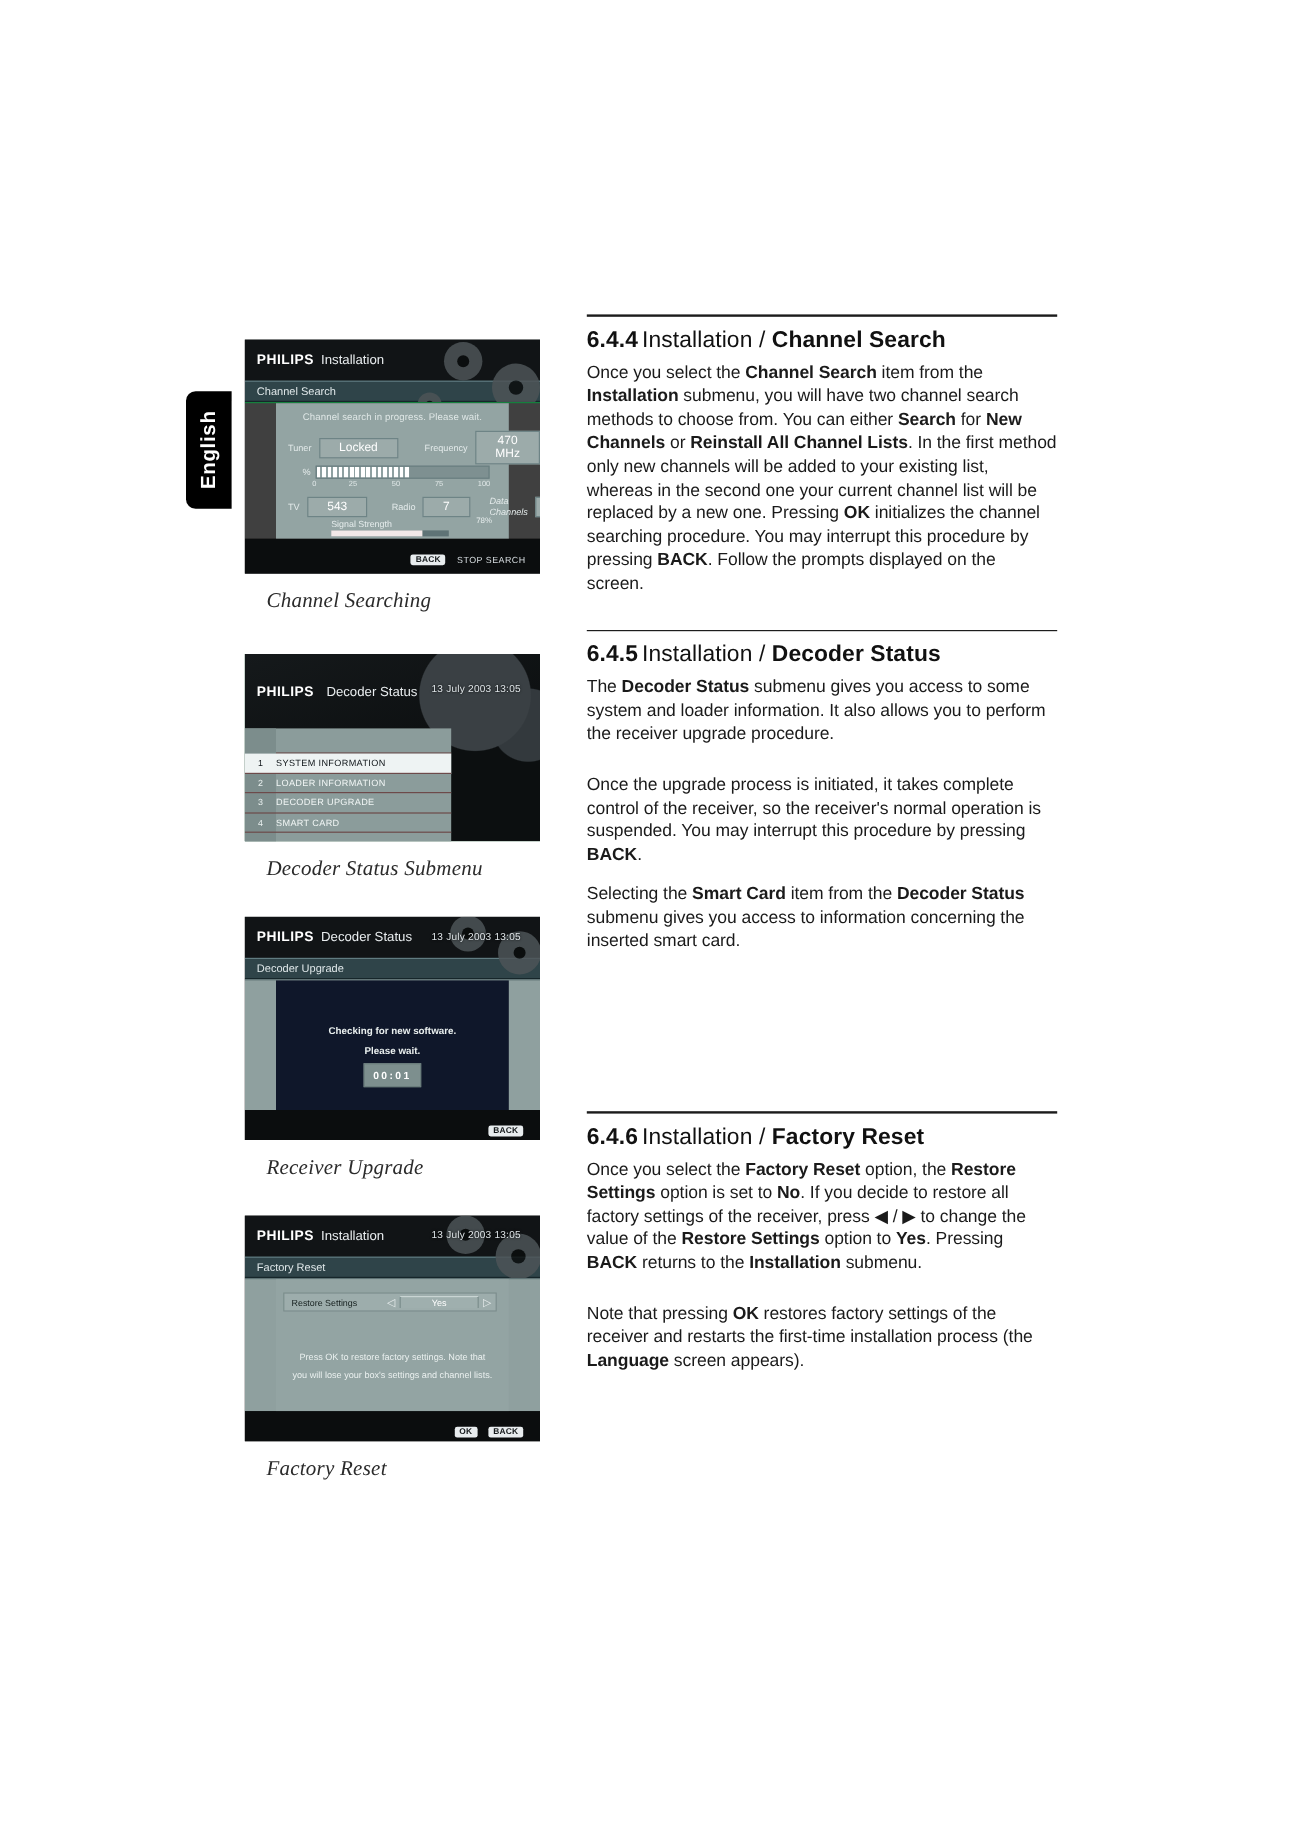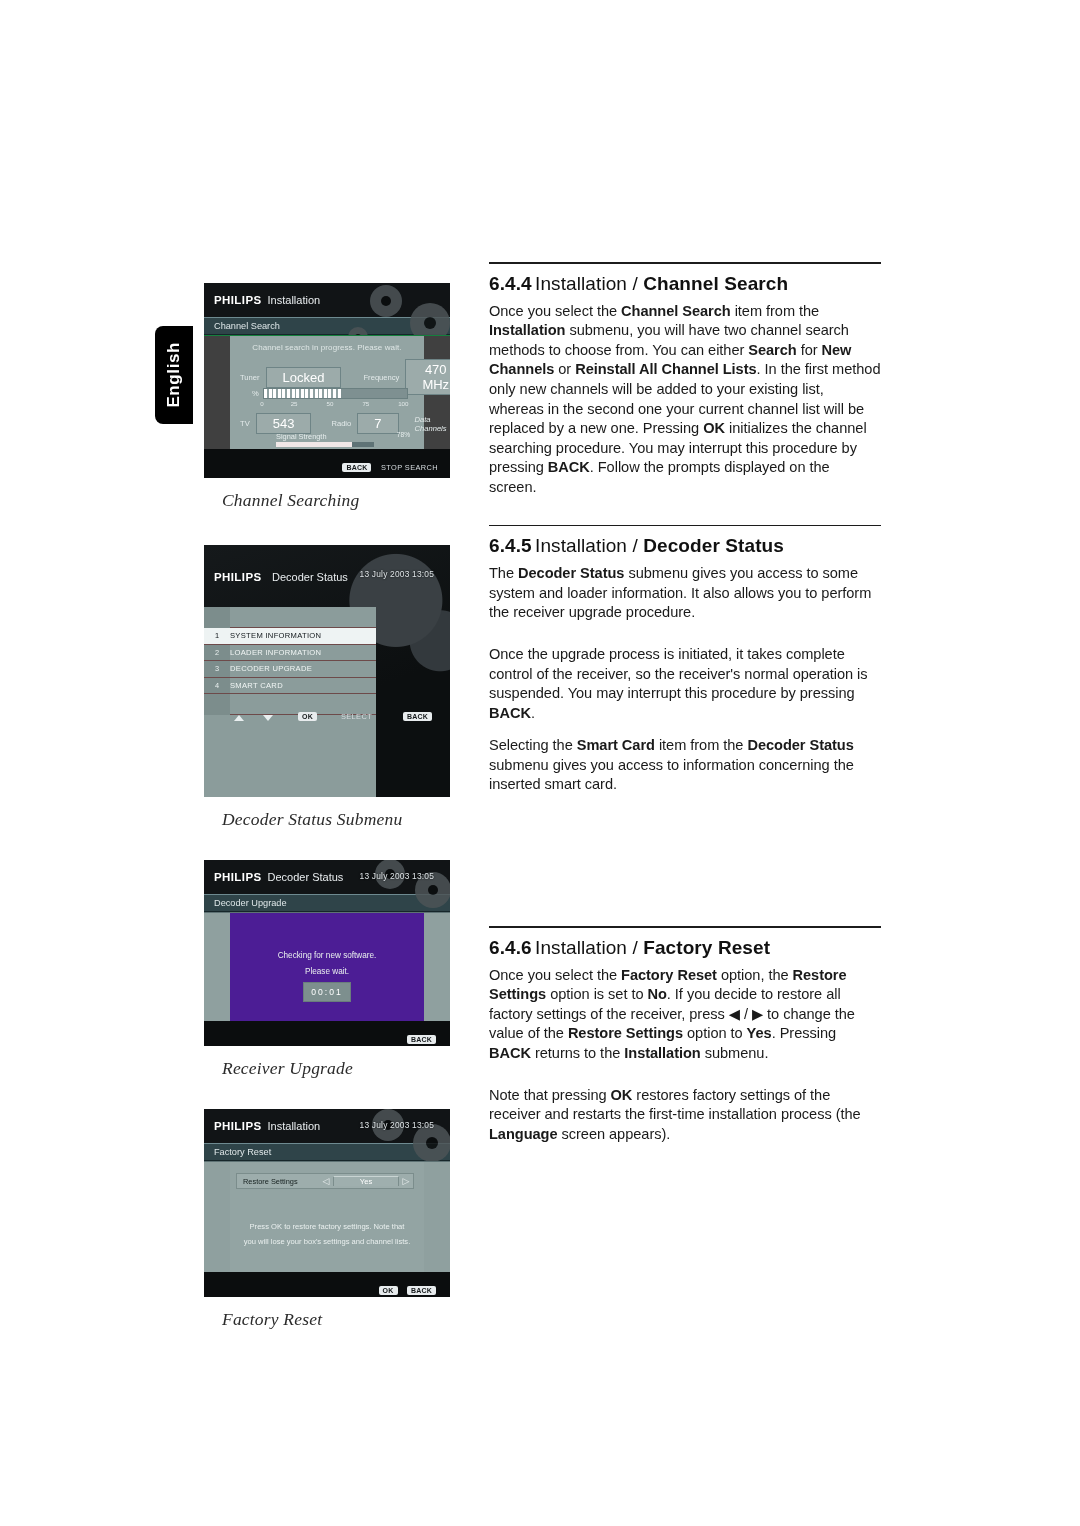--- a/index.html
+++ b/index.html
@@ -105,21 +105,21 @@
     background:#93a4a3;
   }
   .cs-wait{
     text-align:center;color:#dfe7e6;font-size:8px;padding-top:7px;letter-spacing:.1px;
   }
   .cs-row{position:absolute;left:10px;right:10px;display:flex;align-items:center;}
   .cs-lab{color:#e3eaea;font-size:7.6px;}
   .cs-val{
     background:#8498984d;border:1px solid #6e8486;
     background:#9cabaa;
-    color:#ffffff;font-size:13px;text-align:center;
+    color:#ffffff;font-size:10px;text-align:center;
     padding:2px 16px;margin-left:6px;
   }
   .pctbar-wrap{position:absolute;left:22px;right:16px;top:52px;}
   .pctbar{
     height:9px;background:#7e9091;border:1px solid #6a7f80;
     position:relative;overflow:hidden;
   }
   .pctbar .fill{
     height:100%;
     background:repeating-linear-gradient(90deg,#ffffff 0 3px,#8fa1a2 3px 4.6px);
@@ -127,21 +127,21 @@
   .pctticks{position:relative;height:10px;margin-top:1px;}
   .pctticks span{position:absolute;color:#e1e8e8;font-size:6.2px;transform:translateX(-50%);}
   .sig-wrap{position:absolute;left:46px;right:14px;top:96px;}
   .sig-row{margin-bottom:4px;position:relative;}
   .sig-lab{color:#e6eded;font-size:7.4px;display:block;margin-bottom:1px;}
   .sig-track{height:5px;background:#5f7376;width:calc(100% - 36px);position:relative;}
   .sig-fill{height:100%;background:#f2e8e8;}
   .sig-pct{position:absolute;right:0;top:-1px;color:#e6eded;font-size:6.6px;}
 
   
-  #shot-decoder-status{height:252px;background:#14532d;}
+  #shot-decoder-status{height:156px;background:#14532d;}
   .ds-bg{position:absolute;inset:0;background:
       radial-gradient(circle at 78% 22%, #3a4044 0 46px, transparent 47px),
       radial-gradient(circle at 96% 38%, #33393d 0 30px, transparent 31px),
       linear-gradient(160deg,#15191b 0%,#0c0f10 60%);}
   .ds-head{position:relative;padding-top:22px;}
   .ds-panel{
     position:absolute;left:0;top:62px;width:172px;background:#8b9c9b;
     padding-bottom:0;
   }
   .ds-leftcol{position:absolute;left:0;top:0;width:26px;bottom:0;background:#7c8d8c;}
@@ -161,21 +161,21 @@
   .ds-nav{
     position:absolute;left:30px;top:167px;display:flex;align-items:flex-end;gap:19px;
   }
   .tri{width:0;height:0;border-left:5px solid transparent;border-right:5px solid transparent;}
   .tri.up{border-bottom:6px solid #e9eff0;}
   .tri.down{border-top:6px solid #e9eff0;}
 
   
   #shot-receiver-upgrade{height:186px;}
   #shot-receiver-upgrade .osd-body{height:108px;background:#8fa09f;border-top:1px solid #5e7274;position:relative;}
-  .ru-inner{position:absolute;left:26px;right:26px;top:0;bottom:0;background:#4c1d95;}
+  .ru-inner{position:absolute;left:26px;right:26px;top:0;bottom:0;background:#0f172a;font-weight:bold;}
   .ru-msg{text-align:center;color:#eaf0ef;font-size:8.2px;margin-top:35px;line-height:1.9;}
   .ru-timer{
     display:inline-block;background:#7d8f8e;border:1px solid #6a7d7c;
     color:#ffffff;font-size:8.6px;letter-spacing:2px;padding:1px 7px;margin-top:3px;
   }
 
   
   #shot-factory-reset{height:188px;}
   #shot-factory-reset .osd-body{height:110px;background:#8fa09f;border-top:1px solid #5e7274;position:relative;}
   .fr-inner{position:absolute;left:26px;right:26px;top:0;bottom:0;background:#93a4a3;}

